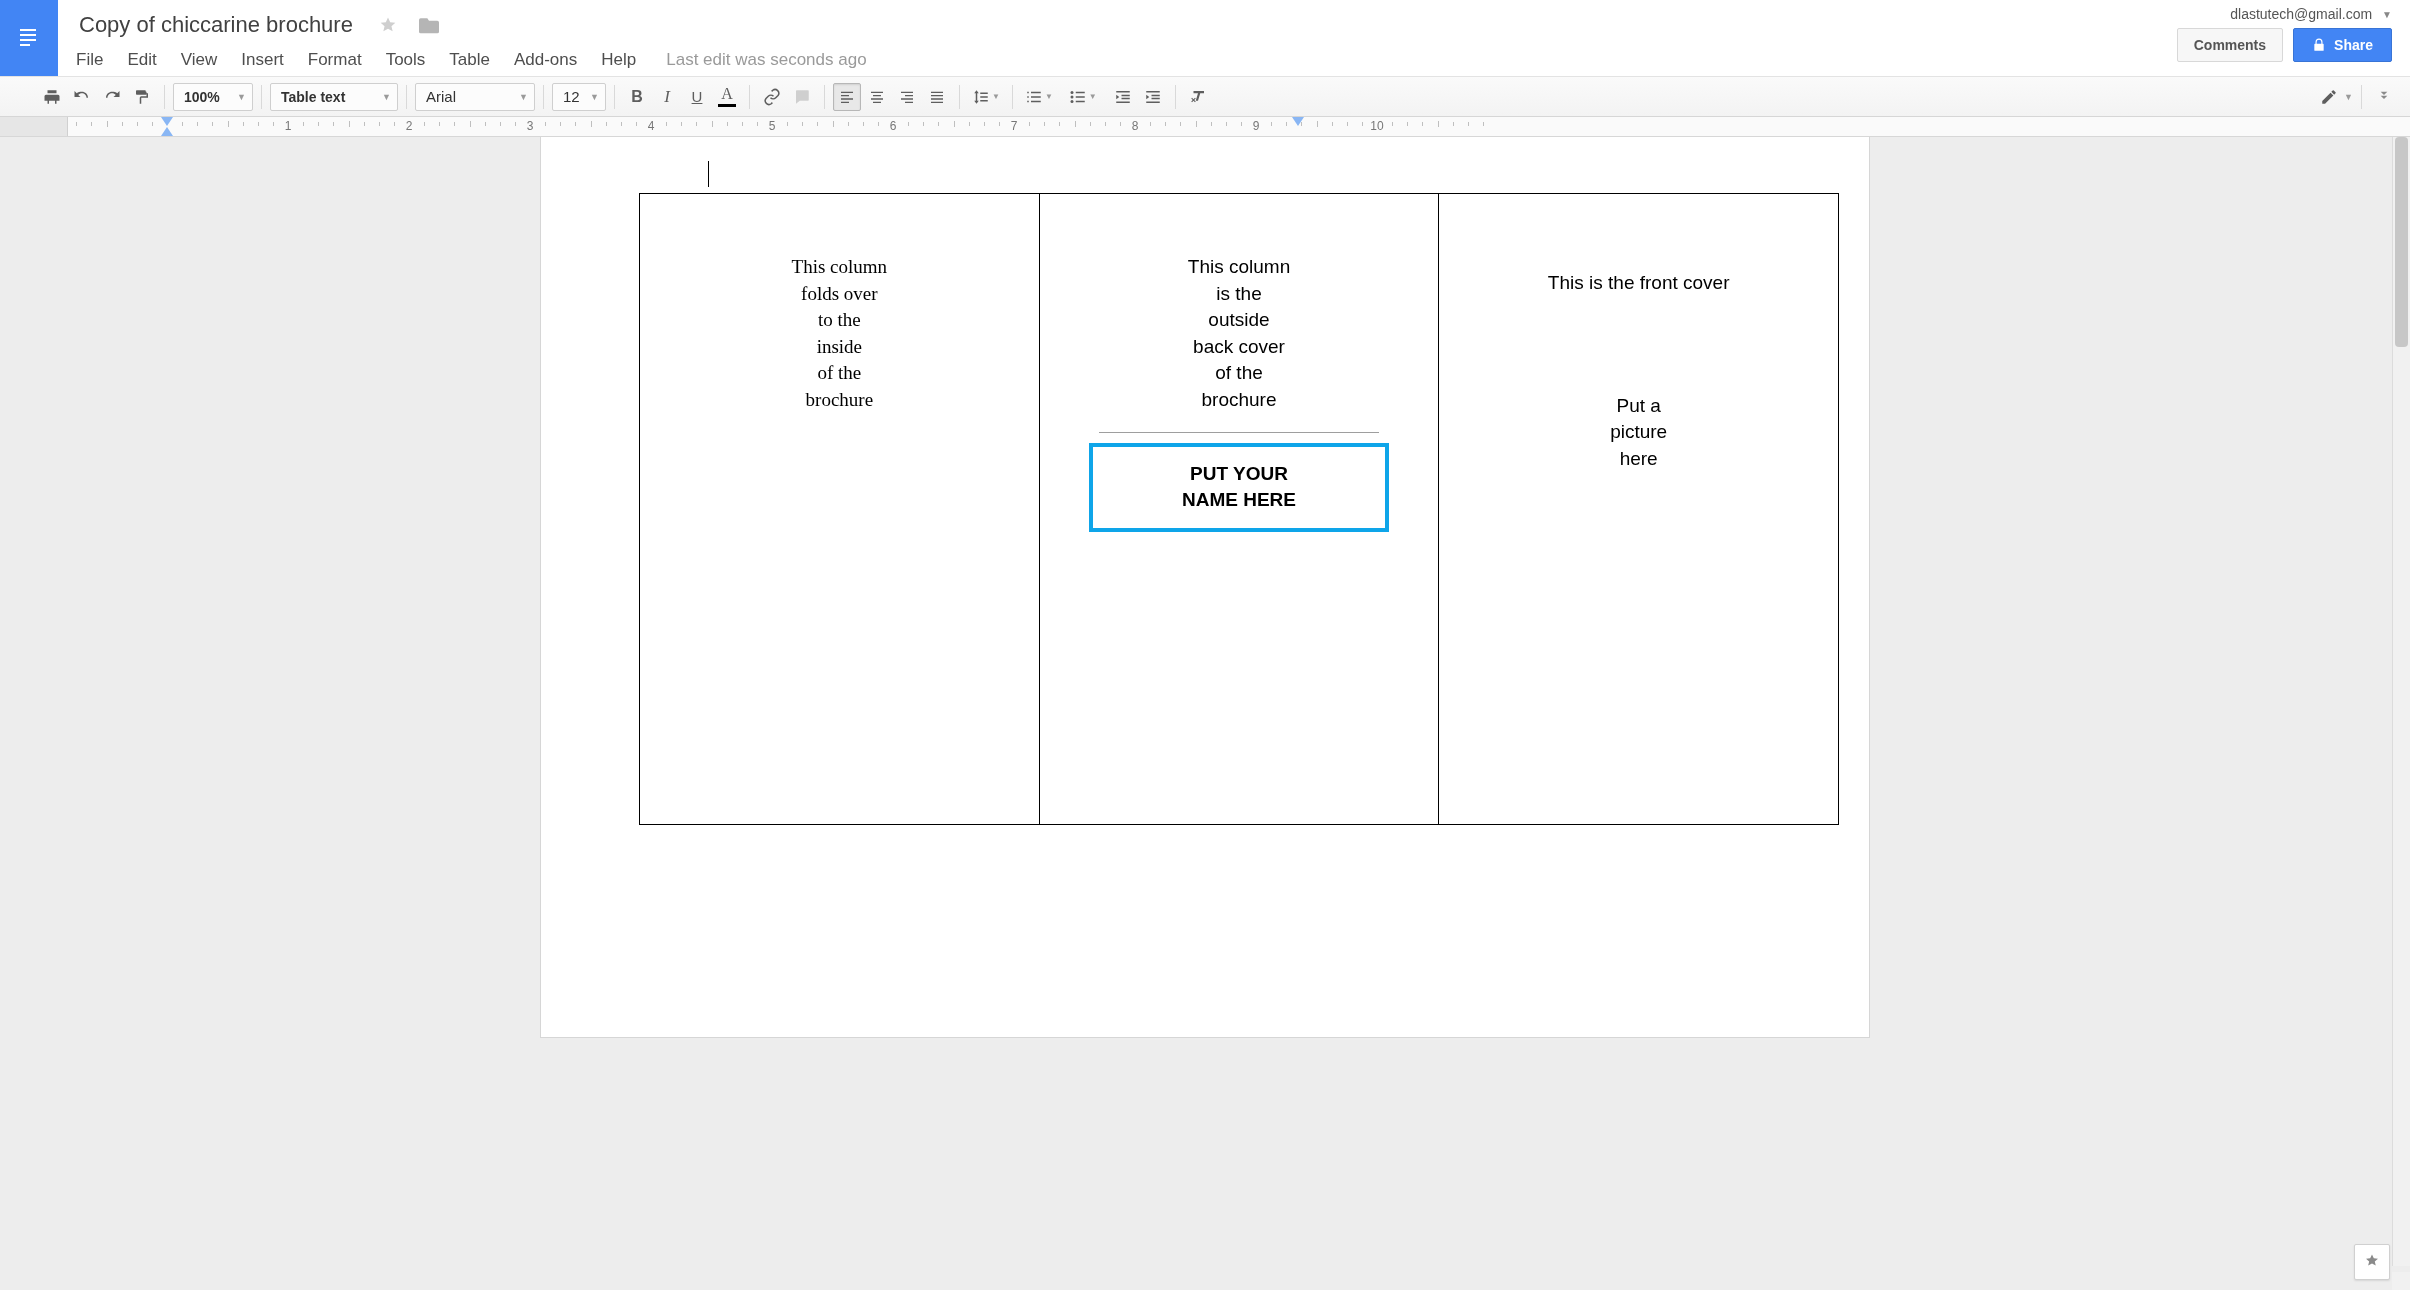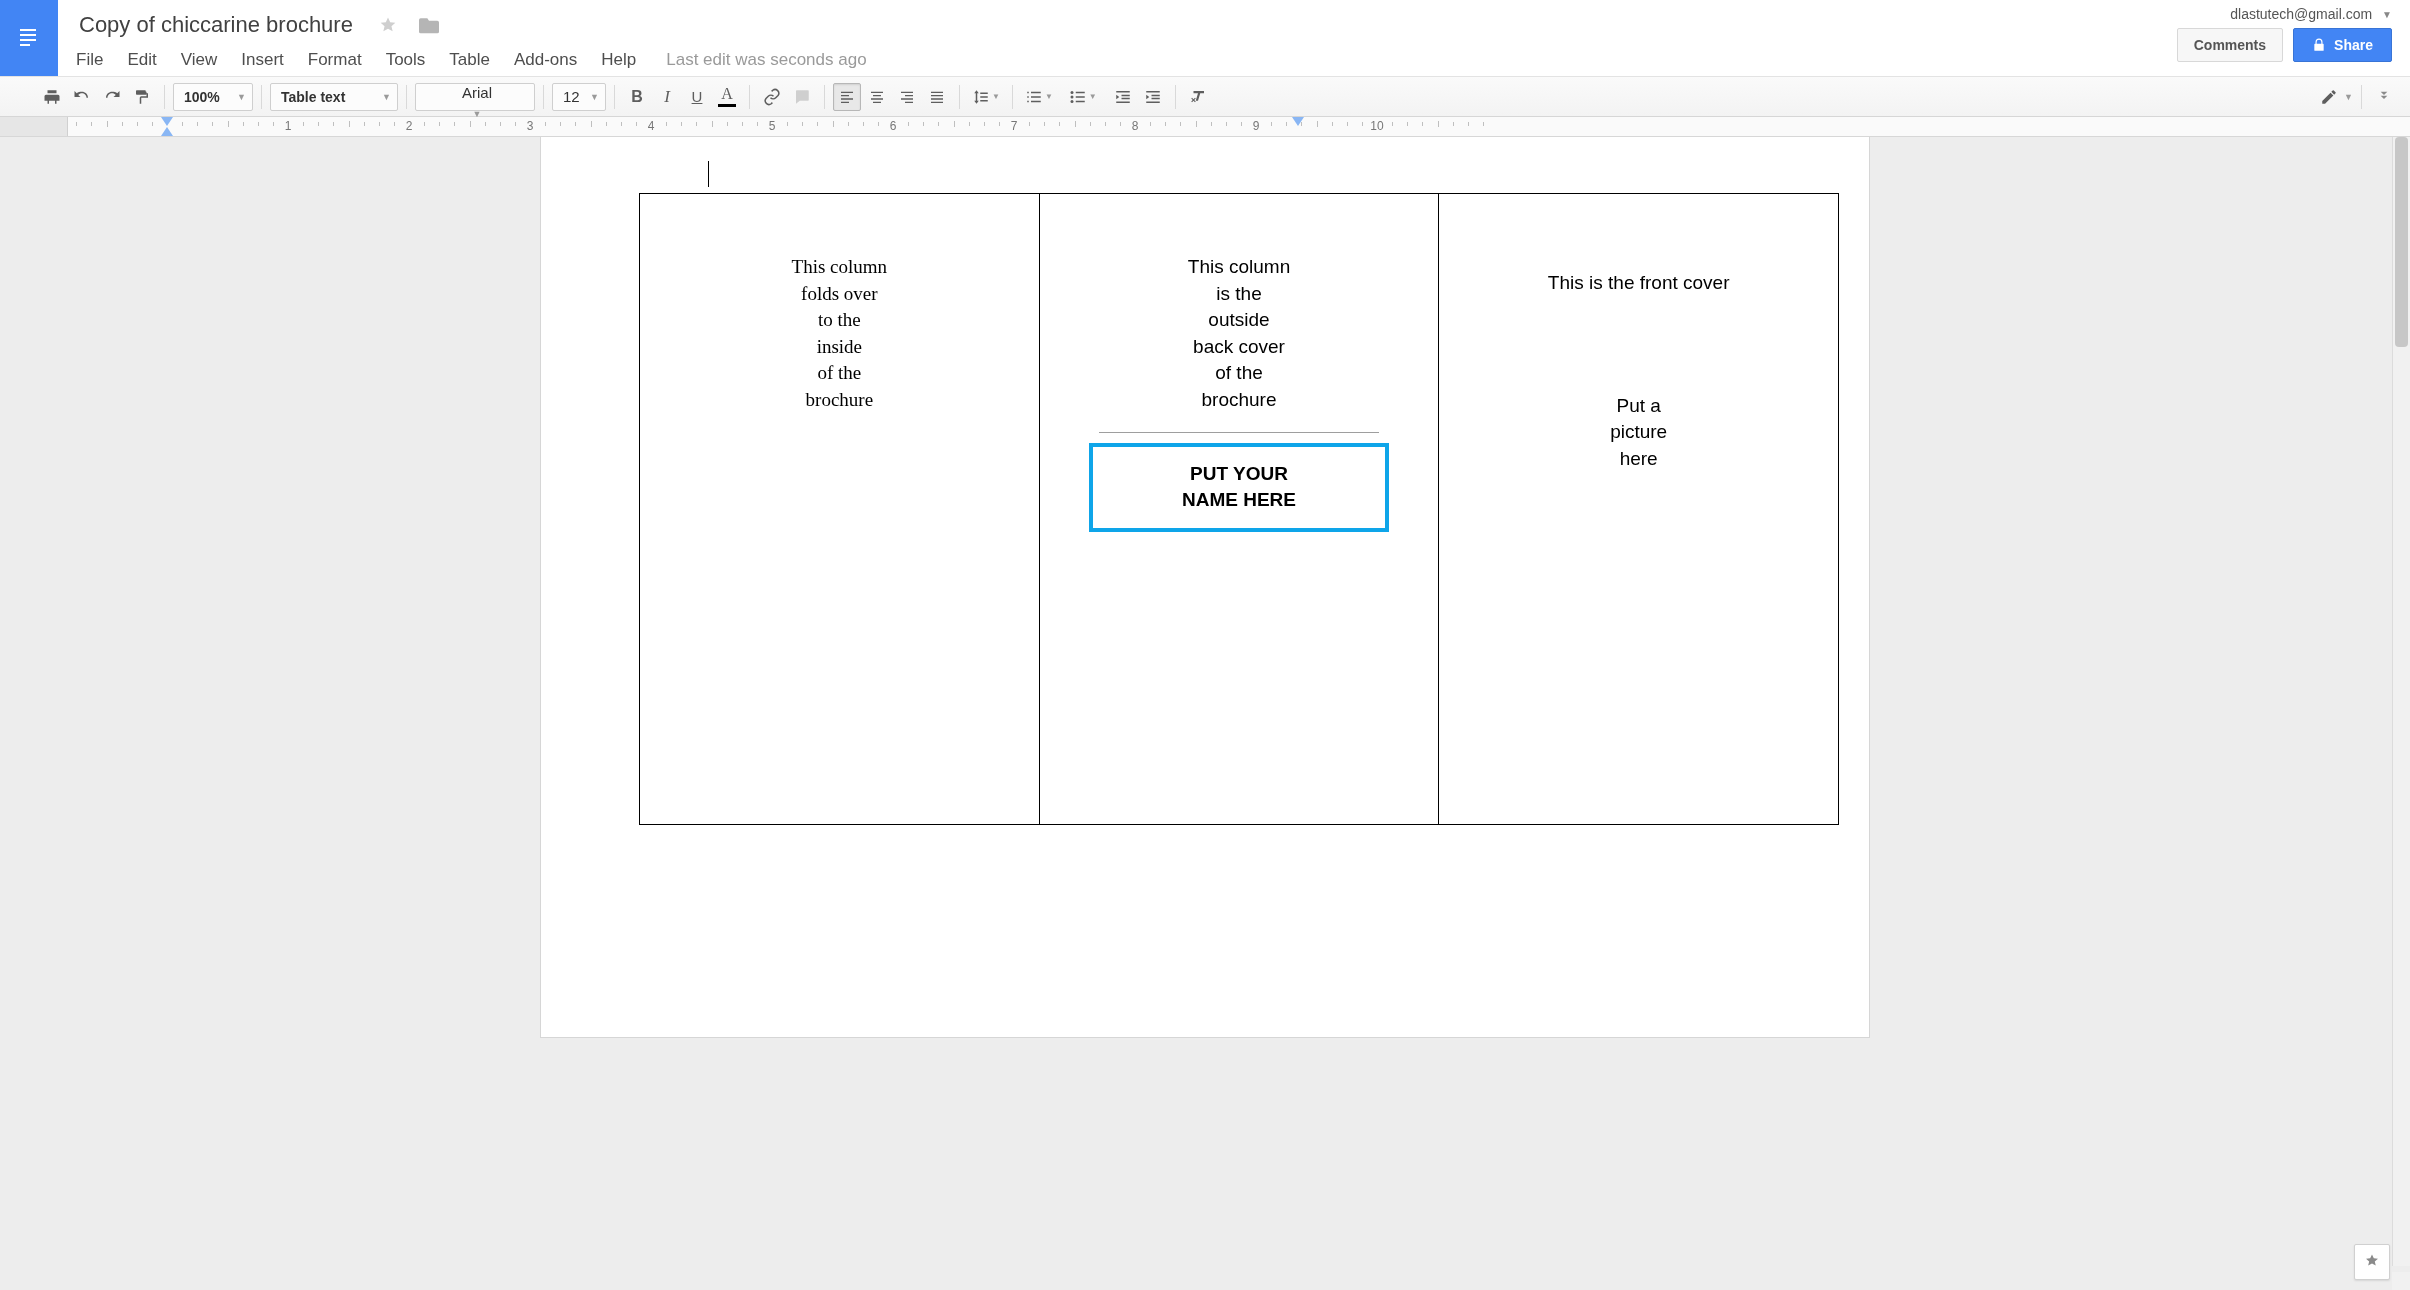--- a/index.html
+++ b/index.html
@@ -28,21 +28,21 @@
   
   .toolbar { height: 41px; background: linear-gradient(#fafafa,#f3f3f3); border-top: 1px solid #e3e3e3; border-bottom: 1px solid #d6d6d6; display: flex; align-items: center; padding: 0 12px 0 38px; position: relative; }
   .tb-spacer { flex: 1; }
   .tb-sep { width: 1px; height: 24px; background: #d9d9d9; margin: 0 8px; }
   .tb-btn { height: 28px; min-width: 28px; display: flex; align-items: center; justify-content: center; color: #5e5e5e; font-size: 15px; cursor: pointer; padding: 0 4px; border-radius: 2px; }
   .tb-btn.active { border: 1px solid #b7b7b7; background: #e8e8e8; box-shadow: inset 0 1px 2px rgba(0,0,0,.1); }
   .tb-drop { height: 28px; display: flex; align-items: center; justify-content: space-between; border: 1px solid #cfcfcf; background: #fcfcfc; border-radius: 2px; font-size: 14px; color: #333; font-weight: 600; padding: 0 6px 0 10px; cursor: pointer; gap: 8px; }
   .tb-drop .caret { color: #9a9a9a; font-size: 9px; }
   .tb-drop.zoom { width: 80px; }
   .tb-drop.style { width: 128px; }
-  .tb-drop.font  { width: 120px; font-weight: 400; font-size: 15px; flex-direction: column; }
+  .tb-drop.font  { width: 120px; font-weight: 400; font-size: 15px; }
   .size-group { display: flex; align-items: center; gap: 4px; }
   .tb-drop.fs { width: 54px; font-weight: 400; font-size: 15px; }
   .tb-group { display: flex; align-items: center; gap: 2px; }
   .tb-underline-color { display: flex; flex-direction: column; align-items: center; line-height: 1; }
   .tb-underline-color .bar { width: 18px; height: 3px; background: #000; margin-top: 2px; }
   .pencil-drop { display: flex; align-items: center; gap: 6px; }
   .chev-up { transform: rotate(180deg); }
 
   
   .ruler { height: 20px; background: #fafafa; border-bottom: 1px solid #d7d7d7; position: relative; overflow: hidden; }

